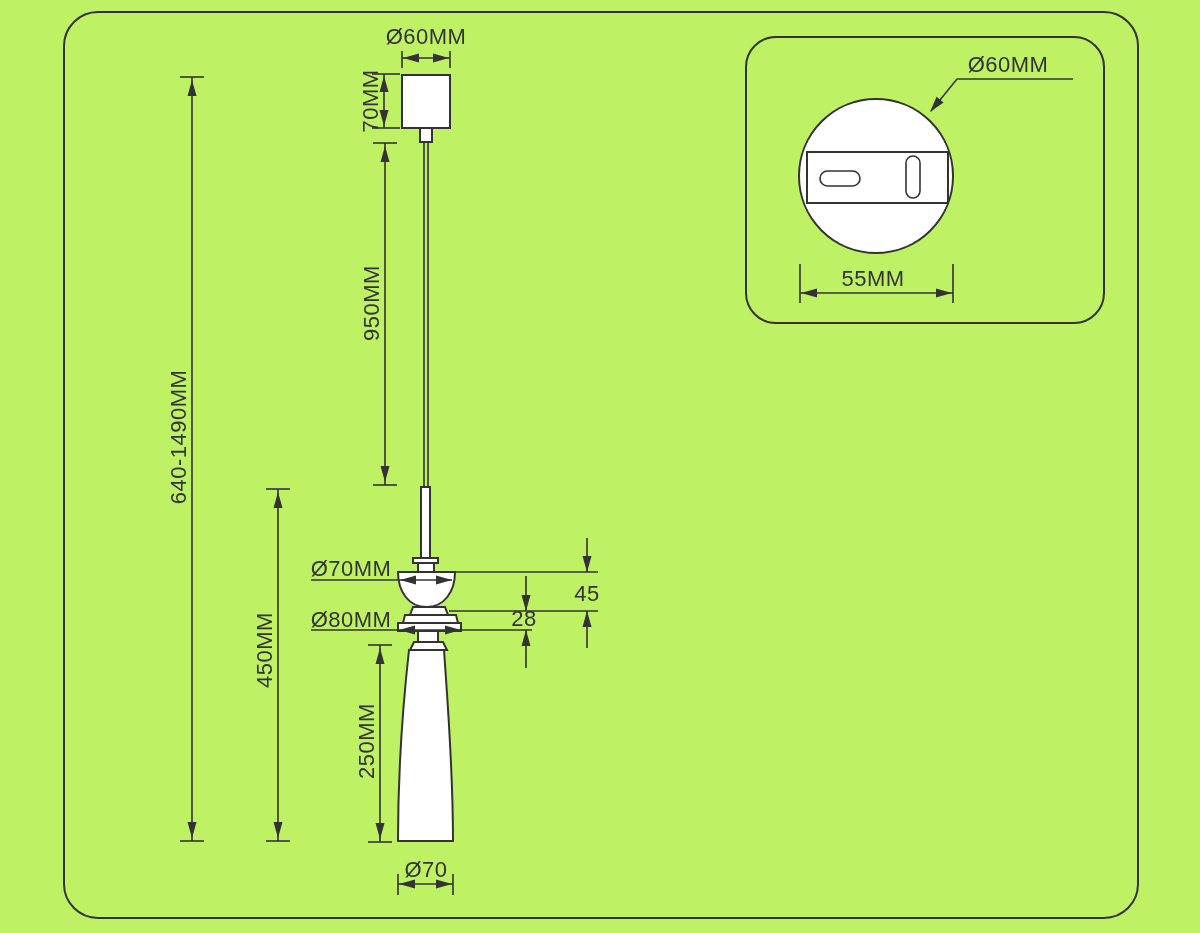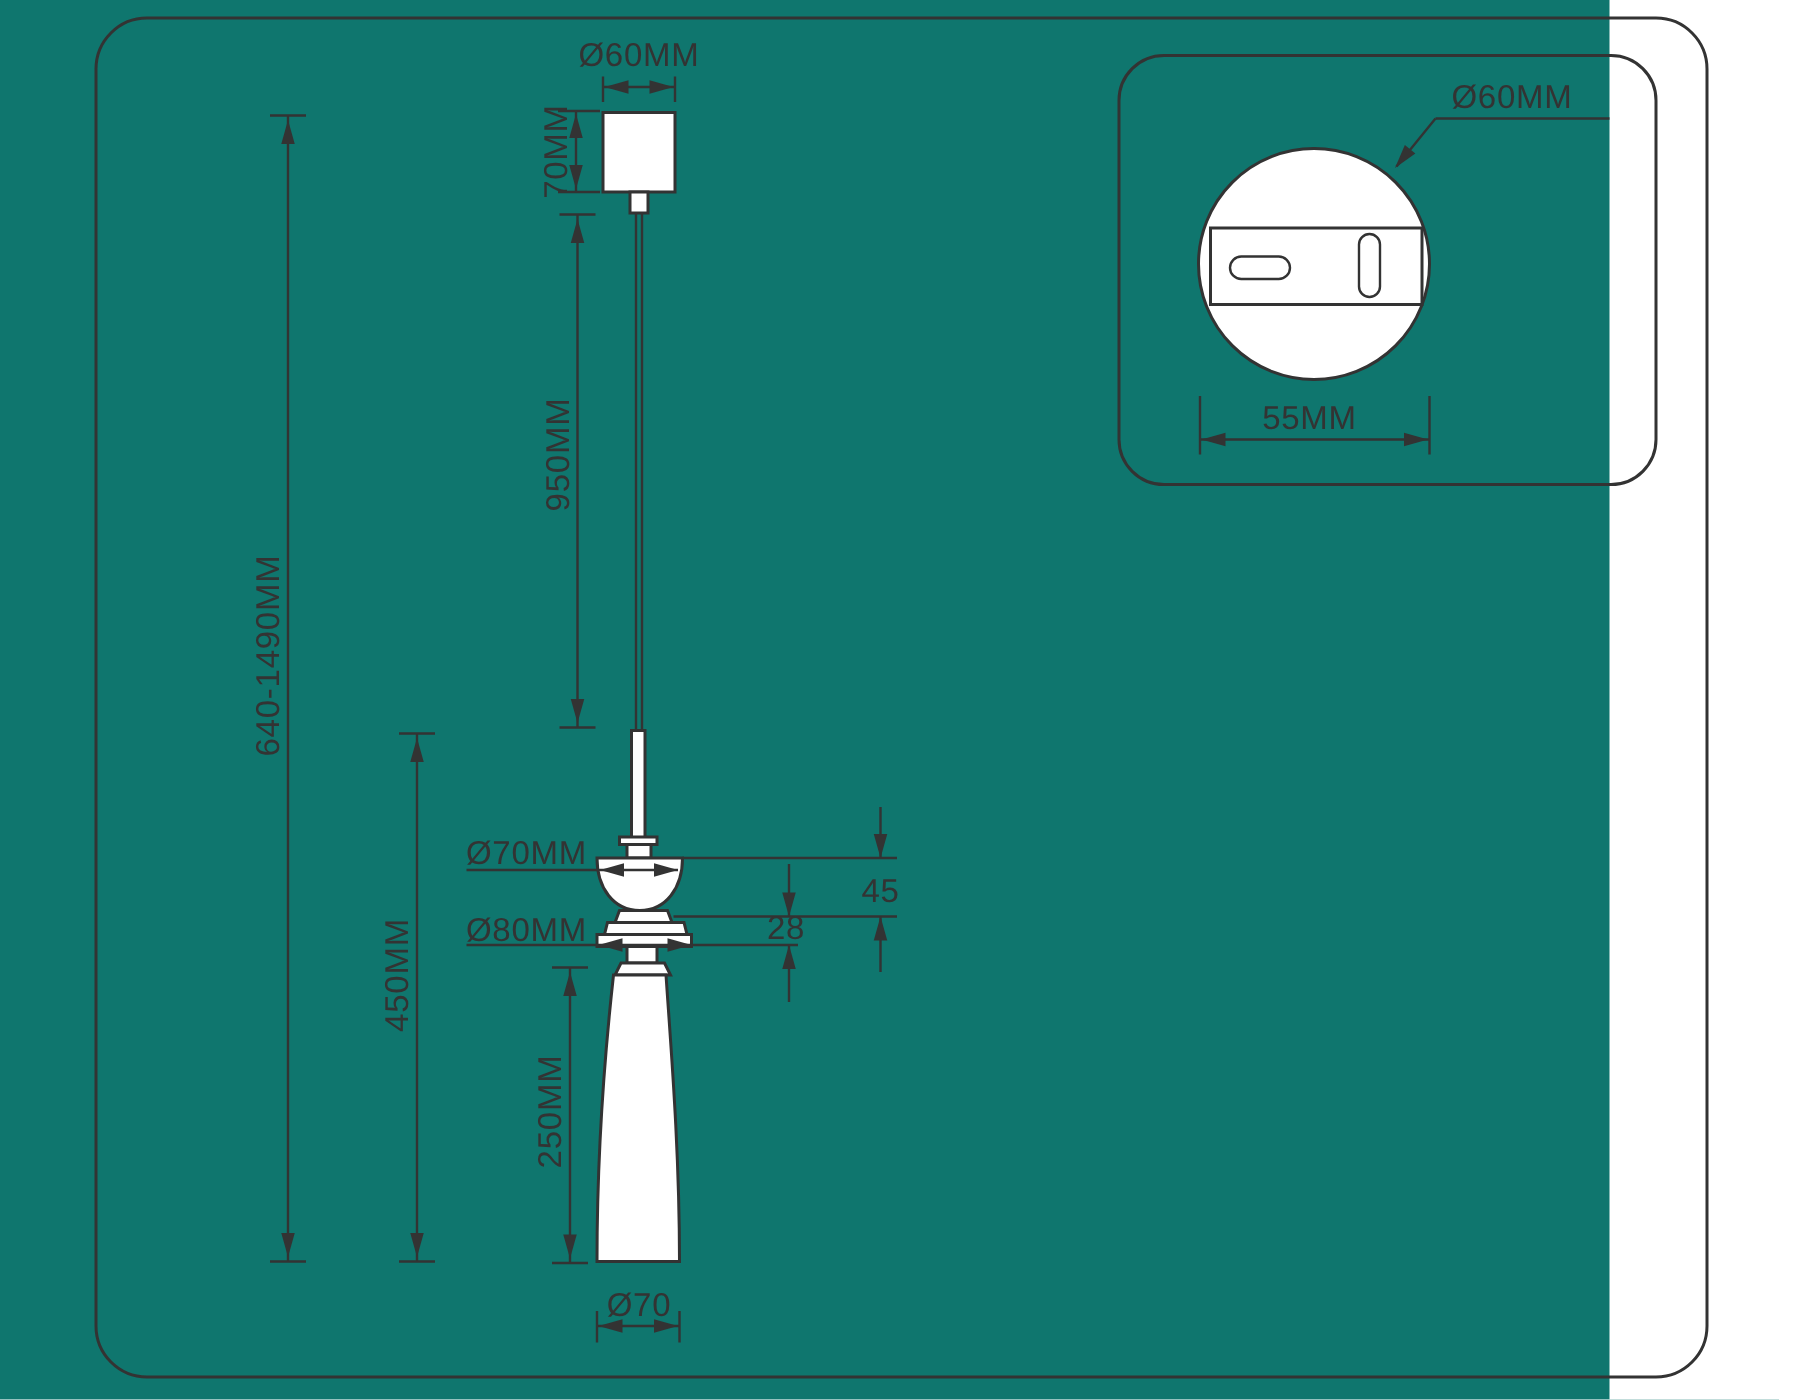--- a/index.html
+++ b/index.html
@@ -5,23 +5,23 @@
   html, body {
     margin: 0;
     padding: 0;
     background: #ffffff;
     width: 1200px;
     height: 933px;
     overflow: hidden;
   }
   .stage {
     position: relative;
-    width: 1073px;
+    width: 1200px;
     height: 933px;
-    background: #0f766e;
+    background: #bef264;
   }
   svg text {
     font-family: "Liberation Sans", "DejaVu Sans", sans-serif;
     font-size: 22px;
     letter-spacing: 0.5px;
     fill: #333333;
   }
   .ln   { stroke: #333333; stroke-width: 1.6; fill: none; }
   .ln2  { stroke: #333333; stroke-width: 2;   fill: none; }
   .shape{ stroke: #333333; stroke-width: 2;   fill: #ffffff; }

